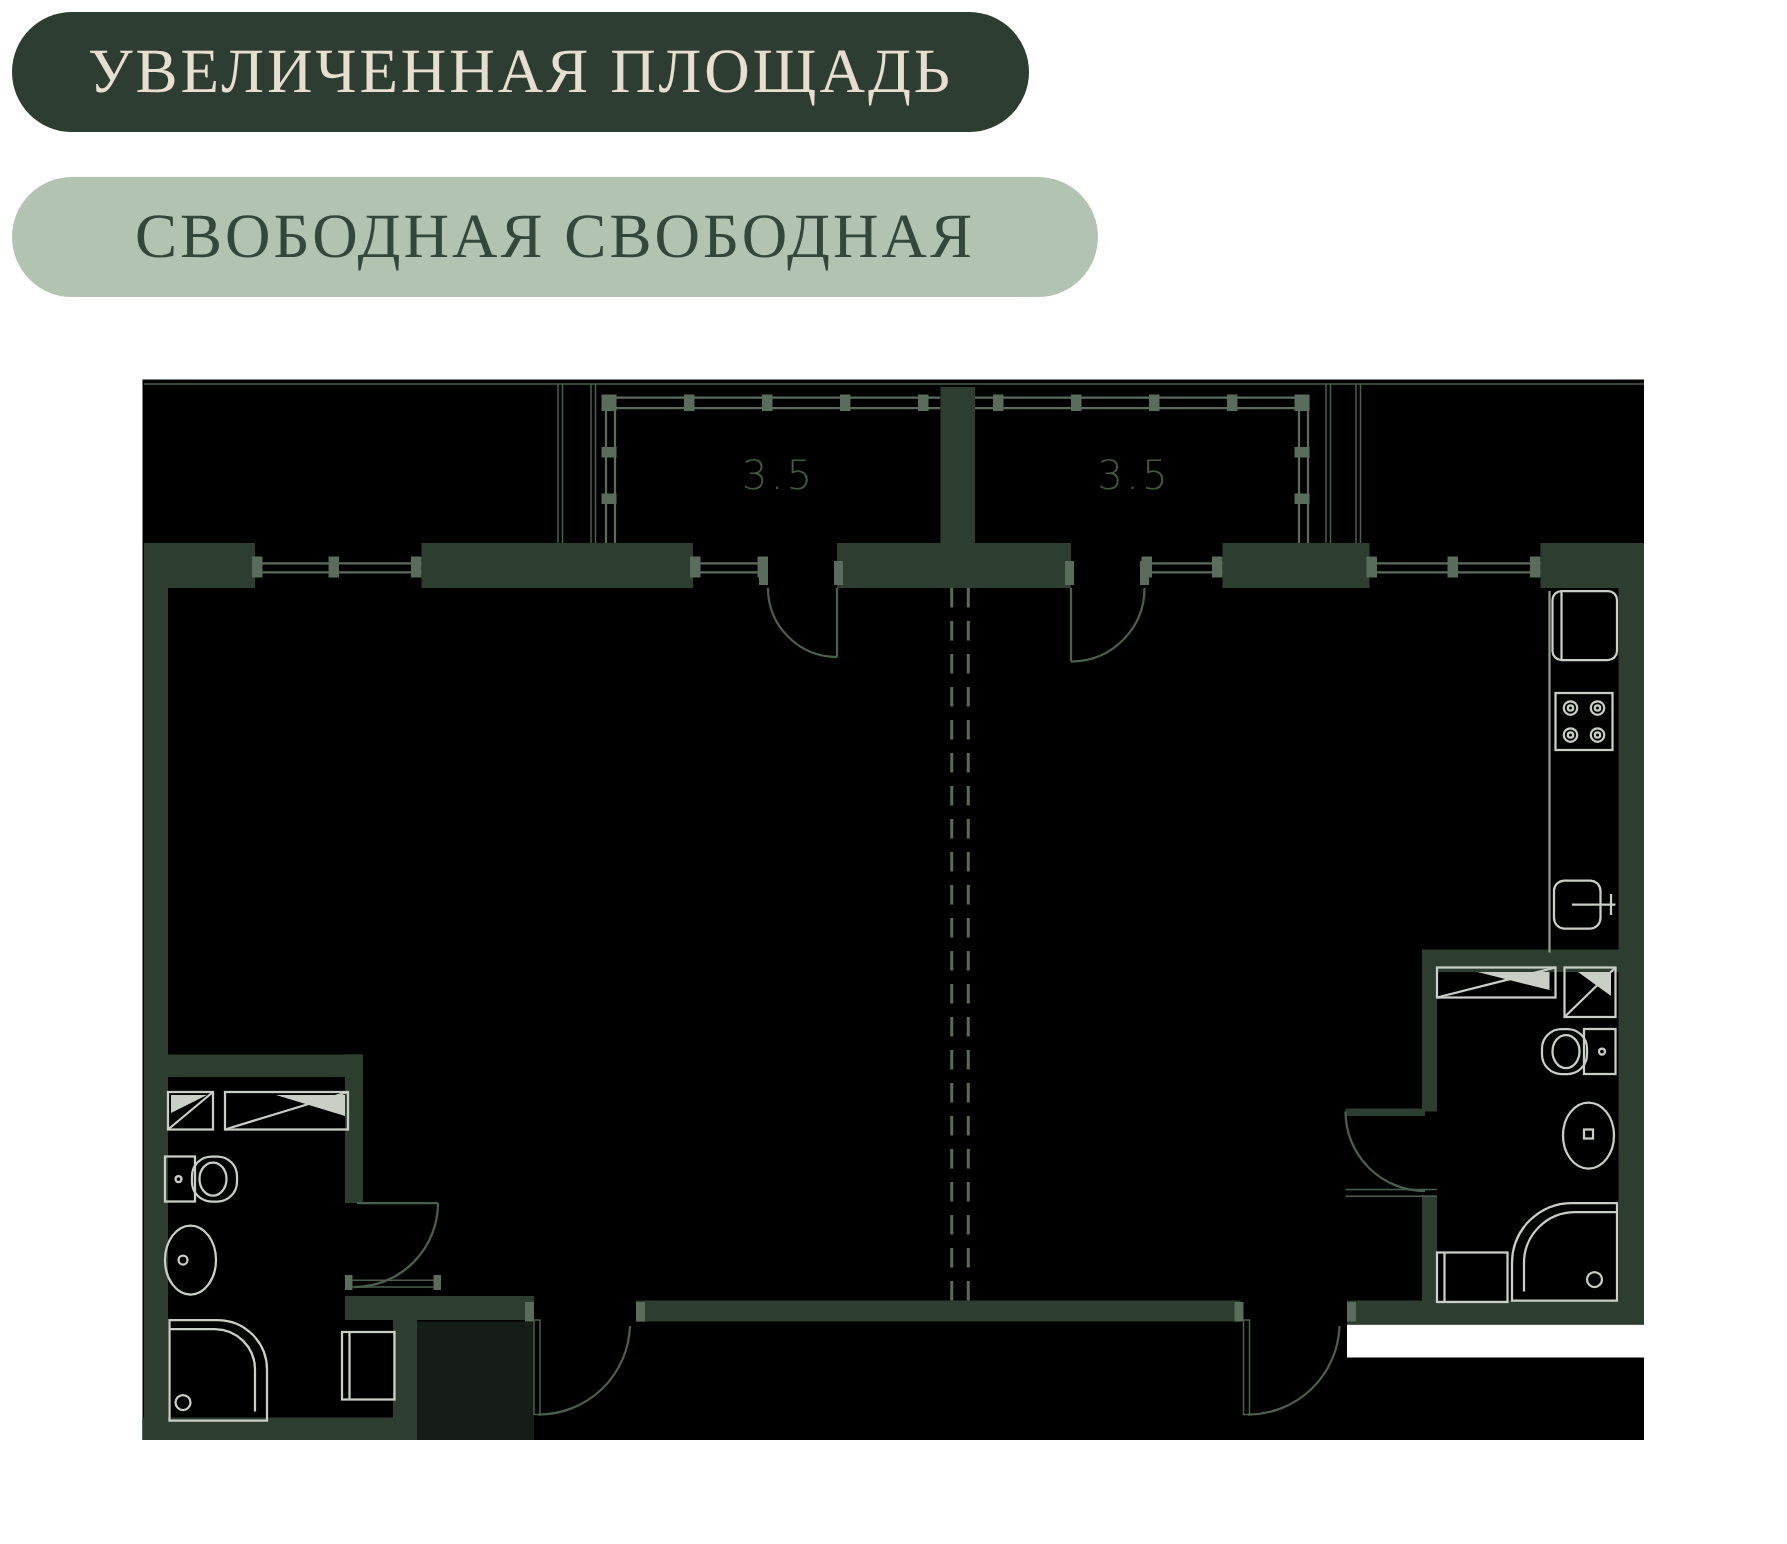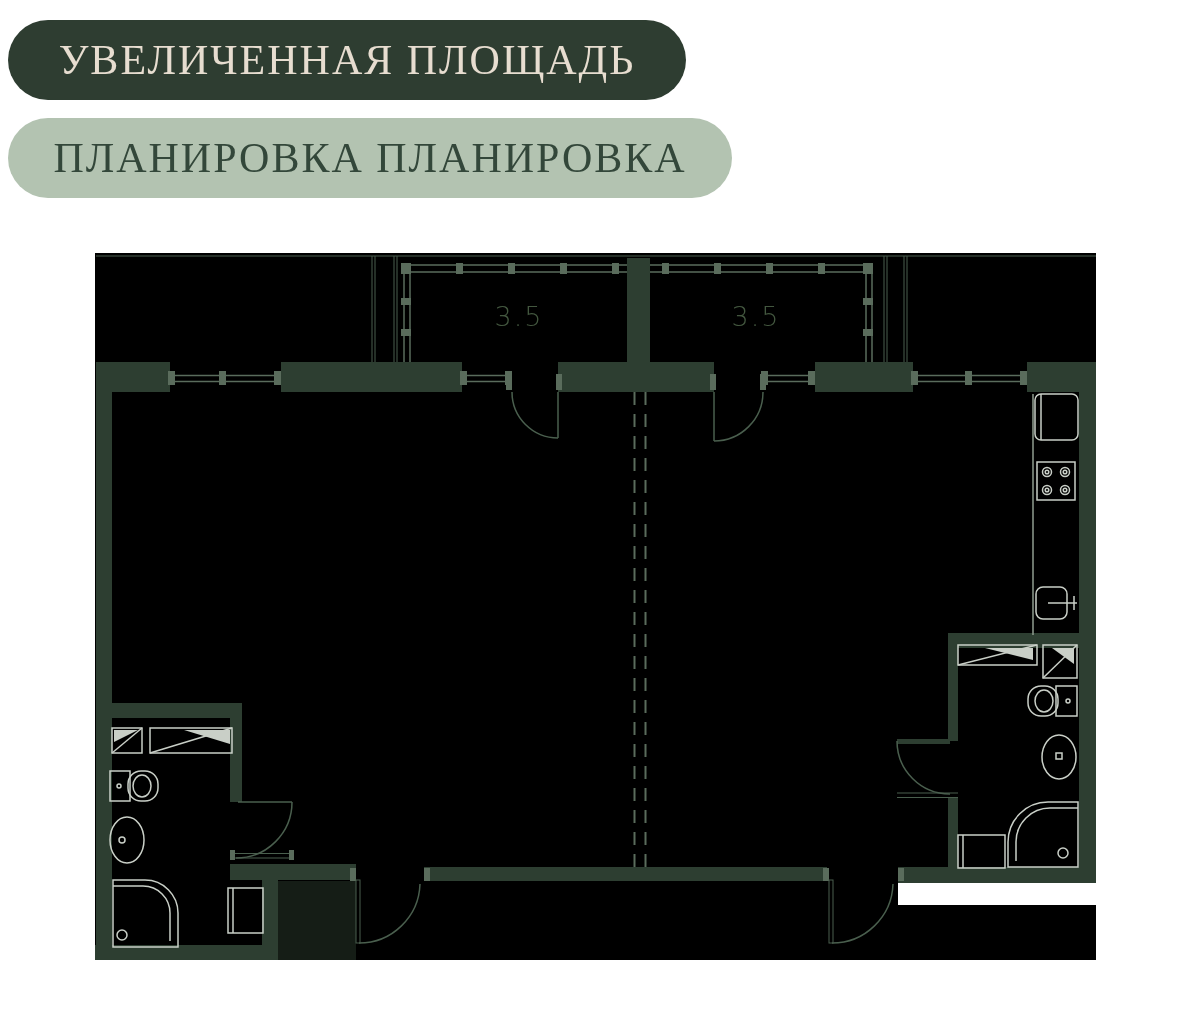--- a/index.html
+++ b/index.html
@@ -7,41 +7,41 @@
     width:1191px;height:1029px;position:relative;overflow:hidden;
     background:var(--page_bg,#fff);
     font-family:"Liberation Sans",sans-serif;
   }
   .badge{
     position:absolute;left:8px;height:80px;border-radius:42px;
     display:flex;align-items:center;justify-content:center;
     font-family:"Liberation Serif",serif;
     font-size:42px;letter-spacing:2px;white-space:nowrap;
   }
-  .badge-dark{top:20px;width:678px;background:var(--badge1_bg);color:var(--badge1_text);}
+  .badge-dark{top:8px;width:678px;background:var(--badge1_bg);color:var(--badge1_text);}
   .badge-light{top:118px;width:724px;background:var(--badge2_bg);color:var(--badge2_text);}
   svg{position:absolute;left:0;top:0;}
   .wall{fill:var(--wall);stroke:none;}
   .thin{stroke:var(--thin_line);stroke-width:1.5;fill:none;}
   .thin1{stroke:var(--thin_line);stroke-width:1;fill:none;}
   .win{stroke:var(--window_line);stroke-width:1.5;fill:none;}
   .winb{fill:var(--window_line);stroke:none;}
   .fx{stroke:var(--fixture_line);stroke-width:1.5;fill:none;}
   .fxf{fill:var(--fixture_line);stroke:none;}
   .dash{stroke:var(--window_line);stroke-width:2;fill:none;stroke-dasharray:13 9;}
   .arealabel{
     font-family:"DejaVu Sans",sans-serif;font-weight:100;
     font-size:27px;letter-spacing:2px;fill:var(--area_label);
   }
 </style>
 </head>
 <body>
 
 <div class="badge badge-dark">УВЕЛИЧЕННАЯ ПЛОЩАДЬ</div>
-<div class="badge badge-light">ПЛАНИРОВКА ПЛАНИРОВКА</div>
+<div class="badge badge-light">СВОБОДНАЯ СВОБОДНАЯ</div>
 
 <svg width="1191" height="1029" viewBox="0 0 1191 1029">
 
   <path d="M95,253 H1096 V883 H898 V905 H1096 V960 H95 Z" fill="var(--plan_bg)"></path>
 
   <rect x="278" y="881" width="78" height="79" fill="var(--vestibule_bg)"></rect>
 
   <g>
     <path class="thin1" d="M96,256 H1096"></path>
     <path class="thin1" d="M372,256 V362 M375,256 V362 M394,256 V362 M397,256 V362"></path>

